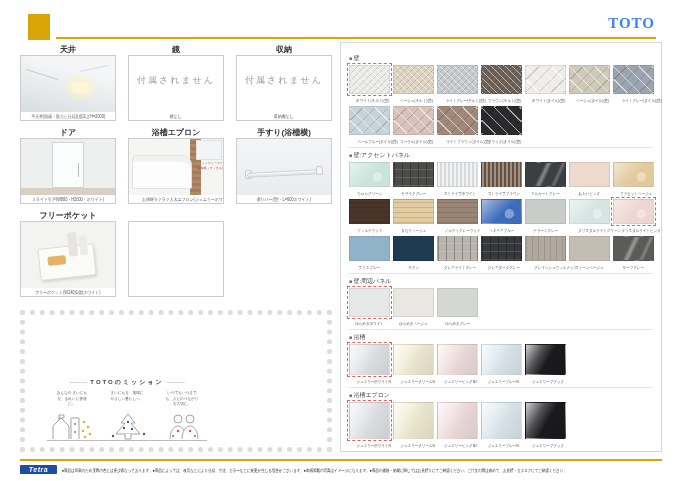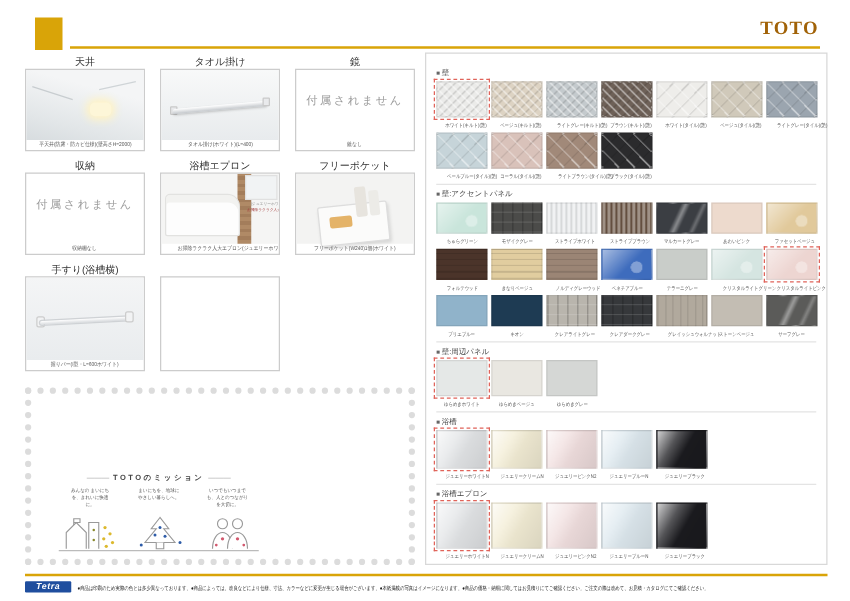--- a/index.html
+++ b/index.html
@@ -2,26 +2,26 @@
 <html><head>
 <meta charset="utf-8">
 <style>
   * { margin:0; padding:0; box-sizing:border-box; }
   html,body { width:680px; height:481px; background:#fff; font-family:"Liberation Sans","DejaVu Sans",sans-serif; }
   #page { position:relative; width:680px; height:481px; background:#fff; overflow:hidden; }
 
   
   .hdr-square { position:absolute; left:28px; top:14px; width:22px; height:26px; background:#d9a408; }
   .hdr-line { position:absolute; left:56px; right:24px; top:37px; height:2px; background:#d9a408; }
-  .brand { position:absolute; right:25px; top:15px; font-family:"Liberation Serif","DejaVu Serif",serif; font-weight:bold; font-size:15px; letter-spacing:1px; color:#a16207; }
+  .brand { position:absolute; right:25px; top:15px; font-family:"Liberation Serif","DejaVu Serif",serif; font-weight:bold; font-size:15px; letter-spacing:1px; color:#3b82f6; }
 
   
   .grid { position:absolute; left:20px; top:44px; width:312px; display:grid; grid-template-columns:96px 96px 96px; column-gap:12px; row-gap:6px; }
   .card { width:96px; }
-  .card-title { height:11px; font-size:8px; font-weight:normal; color:#333; text-align:center; line-height:11px; white-space:nowrap; }
+  .card-title { height:11px; font-size:8px; font-weight:bold; color:#333; text-align:center; line-height:11px; white-space:nowrap; }
   .pbox { position:relative; height:66px; border:1px solid #ccc; background:#fff; overflow:hidden; }
   .card:nth-child(n+7) .pbox { height:76px; }
   .caption { position:absolute; left:0; right:0; bottom:1px; text-align:center; font-size:5px; color:#555; line-height:6px; }
   .caption span { display:inline-block; transform:scale(.78,.9); transform-origin:center; white-space:nowrap; }
   .body-text { position:absolute; left:0; right:0; top:16px; text-align:center; font-size:9px; color:#9a9a9a; letter-spacing:2px; line-height:16px; }
 
   
   .ph { position:absolute; inset:0 0 8px 0; }
   .ph-ceiling { background:linear-gradient(195deg,#f4f5f6 30%,#e2e6e8 75%,#d7dcdf); }
   .ceil-edge1 { position:absolute; left:4px; top:18px; width:34px; height:1px; background:#c8cdd0; transform:rotate(18deg); }
@@ -115,31 +115,20 @@
       <div class="pbox">
         <div class="ph ph-ceiling">
           <div class="ceil-edge1"></div>
             <div class="ceil-edge2"></div>
           <div class="ceil-light"></div>
         </div>
         <div class="caption"><span>平天井(防露・防カビ仕様)(壁高さH=2000)</span></div>
       </div>
     </div>
 
-    <div class="card">
-      <div class="card-title">タオル掛け</div>
-      <div class="pbox">
-        <div class="ph ph-towel">
-          <div class="towel-endL"></div>
-            <div class="towel-bar"></div>
-            <div class="towel-endR"></div>
-        </div>
-        <div class="caption"><span>タオル掛け(ホワイト)(L=400)</span></div>
-      </div>
-    </div>
 
     <div class="card">
       <div class="card-title">鏡</div>
       <div class="pbox">
         <div class="body-text">
           <div>付属されません</div>
         </div>
         <div class="caption"><span>鏡なし</span></div>
       </div>
     </div>
@@ -147,58 +136,70 @@
     <div class="card">
       <div class="card-title">収納</div>
       <div class="pbox">
         <div class="body-text">
           <div>付属されません</div>
         </div>
         <div class="caption"><span>収納棚なし</span></div>
       </div>
     </div>
 
+    <div class="card">
+      <div class="card-title">ドア</div>
+      <div class="pbox">
+        <div class="ph ph-door">
+          <div class="door-floor"></div>
+          <div class="door-leaf">
+              <div class="door-handle"></div>
+            </div>
+        </div>
+        <div class="caption"><span>スライド引戸(W800・H2000・ホワイト)</span></div>
+      </div>
+    </div>
 
     <div class="card">
       <div class="card-title">浴槽エプロン</div>
       <div class="pbox">
         <div class="ph ph-apron">
           <div class="apron-wood"></div>
           <div class="apron-tub"></div>
           <div class="apron-inset"></div>
           <div class="inset-note"><span>(ジュエリーホワイトN)</span></div>
           <div class="inset-label"><span>お掃除ラクラク人大エプロン</span></div>
         </div>
         <div class="caption"><span>お掃除ラクラク人大エプロン(ジュエリーホワイトN)</span></div>
       </div>
     </div>
 
     <div class="card">
+      <div class="card-title">手すり(浴槽横)</div>
+      <div class="pbox">
+        <div class="ph ph-grab">
+          <div class="grab-capL"></div>
+            <div class="grab-bar"></div>
+            <div class="grab-capR"></div>
+        </div>
+        <div class="caption"><span>握りバー(I型・L=600ホワイト)</span></div>
+      </div>
+    </div>
+
+    <div class="card">
       <div class="card-title">フリーポケット</div>
       <div class="pbox">
         <div class="ph ph-pocket">
           <div class="pocket-body">
             <div class="pocket-bottle1"></div>
               <div class="pocket-bottle2"></div>
             <div class="pocket-soap"></div>
           </div>
         </div>
         <div class="caption"><span>フリーポケット(W240)1個(ホワイト)</span></div>
-      </div>
-    </div>
-
-    <div class="card">
-      <div class="card-title">手すり(浴槽横)</div>
-      <div class="pbox">
-        <div class="ph ph-grab">
-          <div class="grab-capL"></div>
-            <div class="grab-bar"></div>
-            <div class="grab-capR"></div>
-        </div>
-        <div class="caption"><span>握りバー(I型・L=600ホワイト)</span></div>
       </div>
     </div>
 
     <div class="card">
       <div class="card-title"></div>
       <div class="pbox"></div>
     </div>
   </div>
 
   <div class="mission-box">

